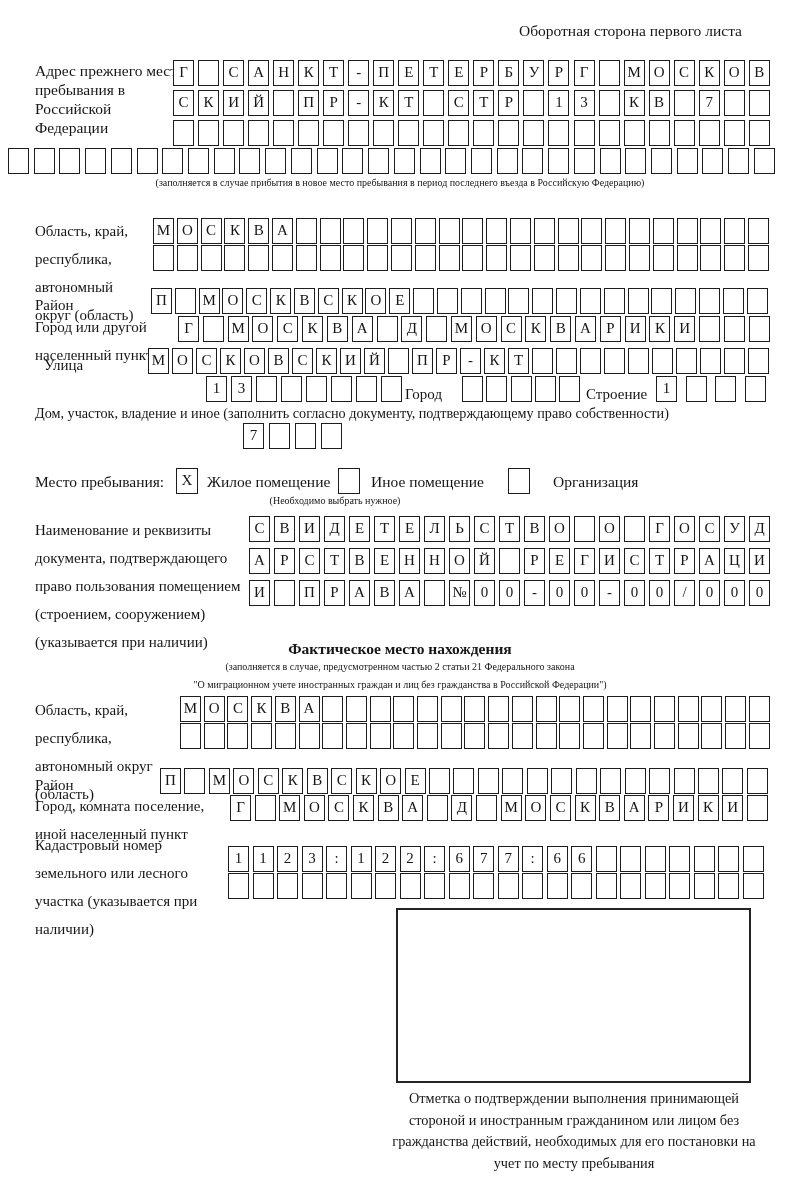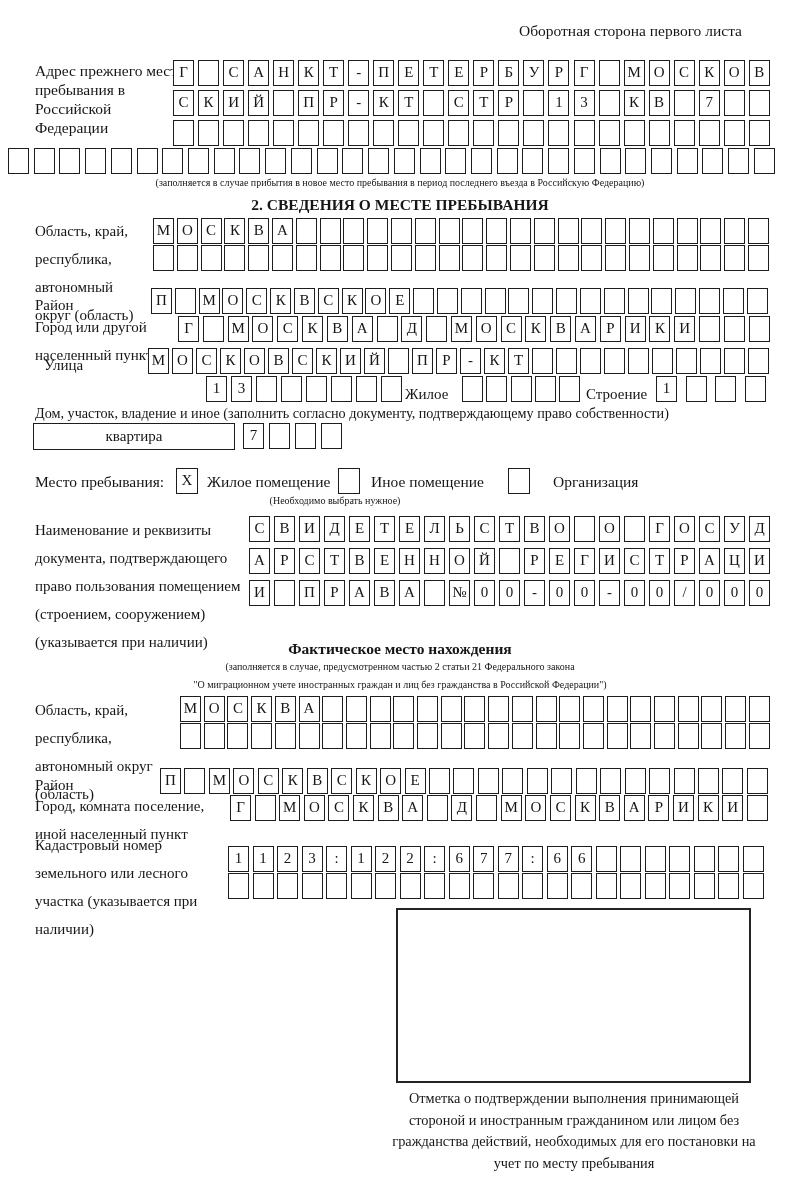--- a/index.html
+++ b/index.html
@@ -148,21 +148,20 @@
       <span class="cell"></span>
       <span class="cell"></span>
       <span class="cell"></span>
       <span class="cell"></span>
       <span class="cell"></span>
       <span class="cell"></span>
       <span class="cell"></span>
     </div>
   <div class="abs center note nowrap" style="top:177px;">(заполняется в случае прибытия в новое место пребывания в период последнего въезда в Российскую Федерацию)</div>
 
-  <div class="abs center bold lbl-lg" style="top:195px;">2. СВЕДЕНИЯ О МЕСТЕ ПРЕБЫВАНИЯ</div>
 
   <div class="abs lbl" style="top:217px; left:35px; width:112px;">Область, край, республика, автономный округ (область)</div>
   <div class="abs boxrow" style="top:218px; left:153px; width:616px;">
       <span class="cell">М</span>
       <span class="cell">О</span>
       <span class="cell">С</span>
       <span class="cell">К</span>
       <span class="cell">В</span>
       <span class="cell">А</span>
       <span class="cell"></span>
@@ -306,38 +305,37 @@
   <div class="abs boxrow" style="top:376px; left:206px; width:196px;">
       <span class="cell">1</span>
       <span class="cell">3</span>
       <span class="cell"></span>
       <span class="cell"></span>
       <span class="cell"></span>
       <span class="cell"></span>
       <span class="cell"></span>
       <span class="cell"></span>
     </div>
-  <div class="abs lbl" style="top:380px; left:405px;">Жилое</div>
+  <div class="abs lbl" style="top:380px; left:405px;">Город</div>
   <div class="abs boxrow" style="top:376px; left:462px; width:118px;">
       <span class="cell"></span>
       <span class="cell"></span>
       <span class="cell"></span>
       <span class="cell"></span>
       <span class="cell"></span>
     </div>
   <div class="abs lbl" style="top:380px; left:586px;">Строение</div>
   <div class="abs boxrow" style="top:376px; left:656px; width:110px;">
       <span class="cell">1</span>
       <span class="cell"></span>
       <span class="cell"></span>
       <span class="cell"></span>
     </div>
   <div class="abs nowrap" style="top:405px; left:35px; font-size:14.2px;">Дом, участок, владение и иное (заполнить согласно документу, подтверждающему право собственности)</div>
 
-  <div class="abs widebox" style="top:423px; left:33px; width:202px;">квартира</div>
   <div class="abs boxrow" style="top:423px; left:243px; width:99px;">
       <span class="cell">7</span>
       <span class="cell"></span>
       <span class="cell"></span>
       <span class="cell"></span>
     </div>
 
   <div class="abs lbl-lg" style="top:472px; left:35px;">Место пребывания:</div>
   <span class="abs checkbox" style="top:468px; left:176px;">X</span>
   <div class="abs lbl-lg" style="top:472px; left:207px;">Жилое помещение</div>

